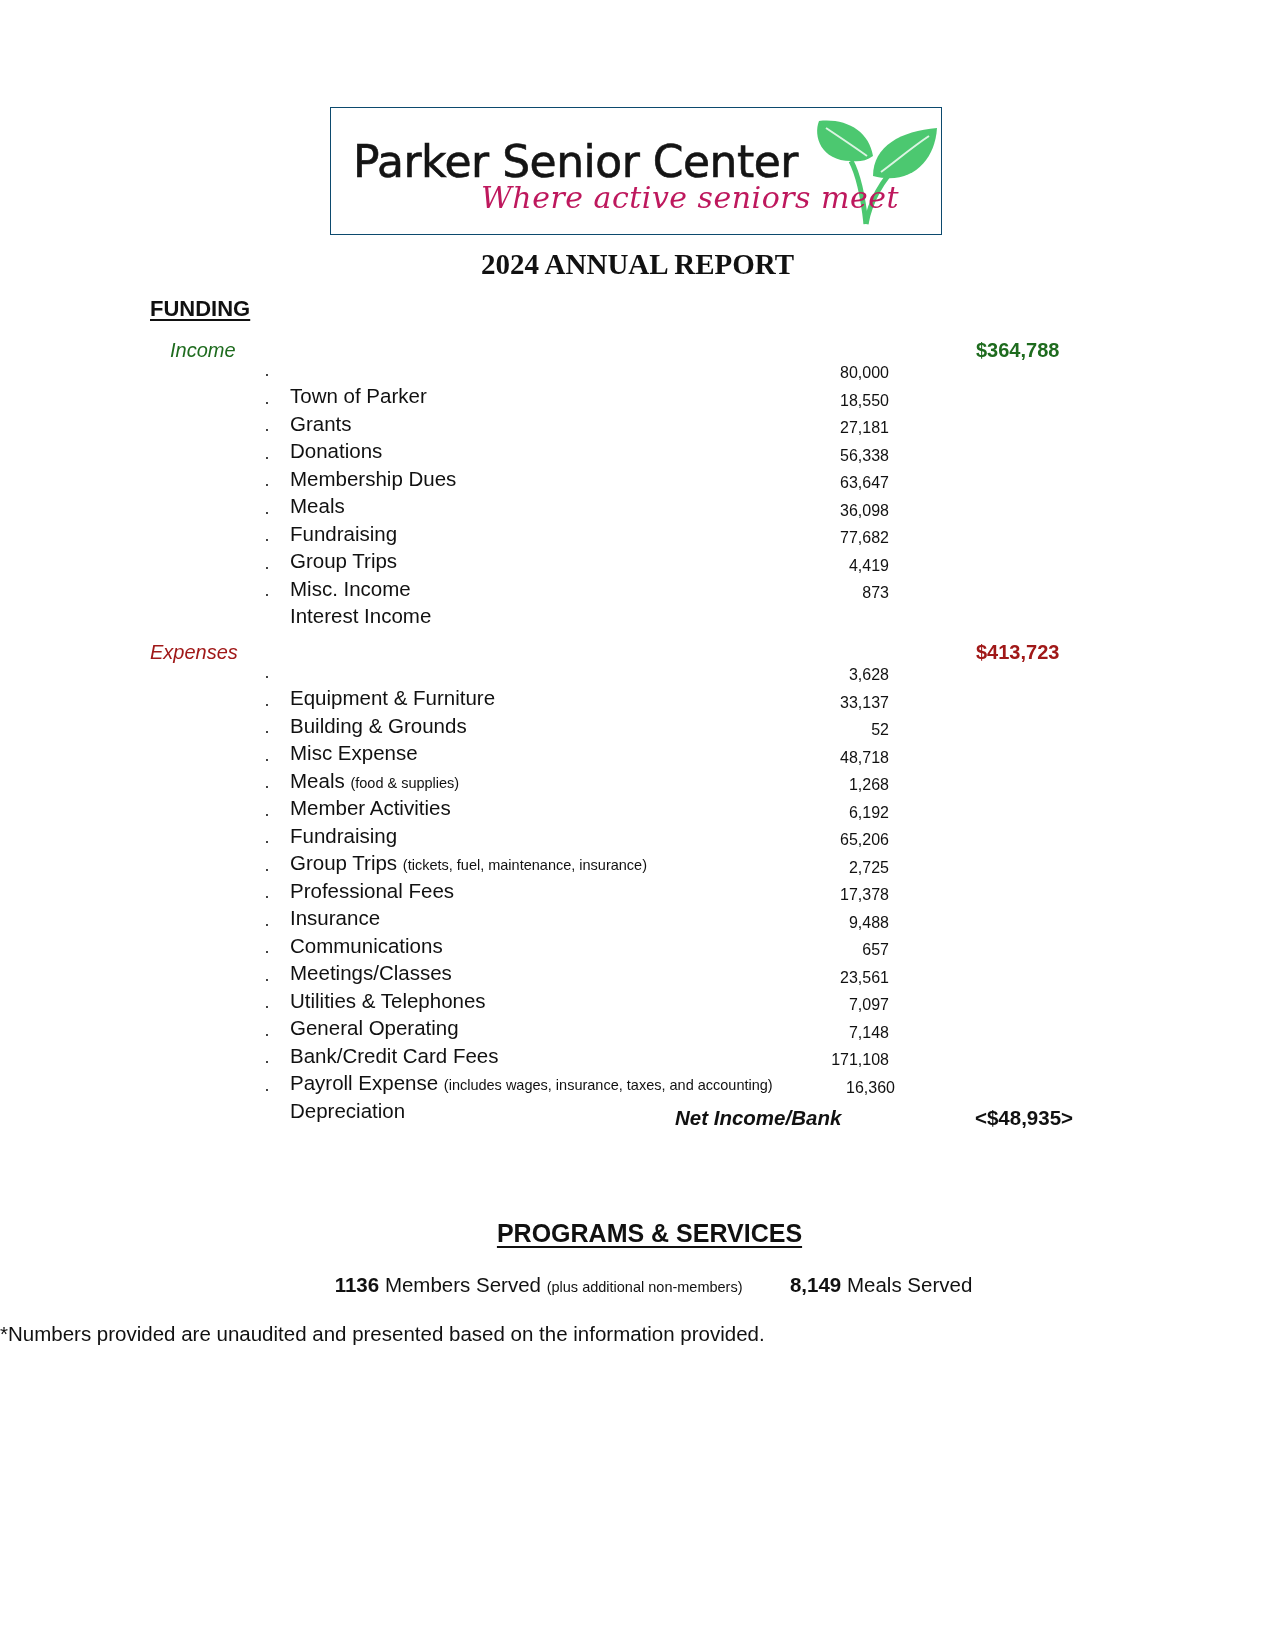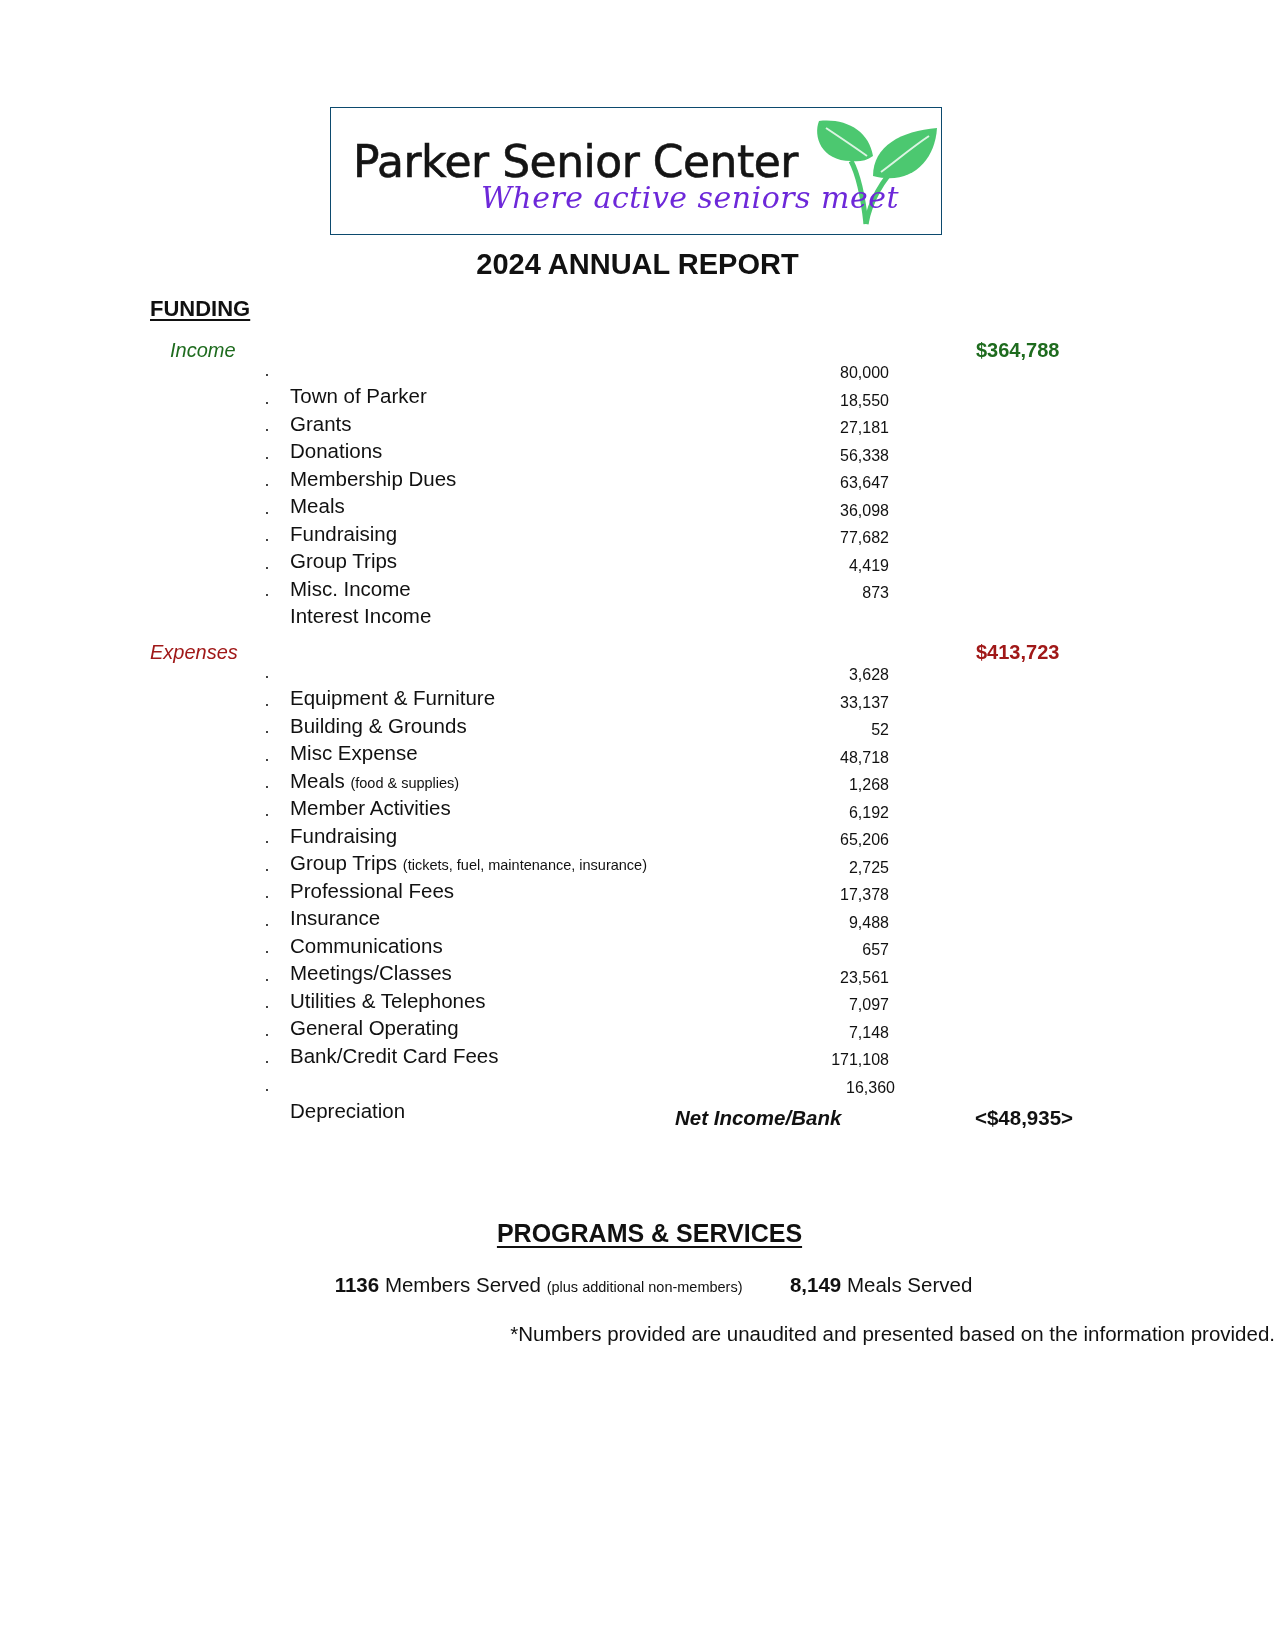--- a/index.html
+++ b/index.html
@@ -8,26 +8,26 @@
     position: absolute; left: 330px; top: 107px; width: 612px; height: 128px;
     border: 1px solid #0c4a6e; background: #fff; box-sizing: border-box;
   }
   .logo-title {
     position: absolute; left: 22px; top: 28px; font-family: "DejaVu Sans", sans-serif;
     font-size: 44px; font-weight: normal; color: #141414; letter-spacing: -0.5px; white-space: nowrap;
     -webkit-text-stroke: 0.6px #141414;
   }
   .logo-tagline {
     position: absolute; left: 150px; top: 72px; font-family: "DejaVu Serif", serif; font-style: italic;
-    font-size: 30px; color: #6d28d9; white-space: nowrap; letter-spacing: 0.5px;
+    font-size: 30px; color: #be185d; white-space: nowrap; letter-spacing: 0.5px;
   }
   .logo-leaf { position: absolute; left: 480px; top: 8px; width: 128px; height: 112px; }
   .report-title {
     position: absolute; left: 0; width: 1275px; top: 248px; text-align: center;
-    font-size: 29px; font-weight: bold; color: #111;
+    font-size: 29px; font-weight: bold; color: #111; font-family: Liberation Serif, serif;
   }
   .funding-heading {
     position: absolute; left: 150px; top: 296px; font-size: 22px; font-weight: bold;
     text-decoration: underline; text-underline-offset: 3px; text-decoration-thickness: 2px;
   }
   .section-label { position: absolute; font-size: 20px; font-style: italic; }
   .section-total { position: absolute; font-size: 20px; font-weight: bold; }
   .income-label { left: 170px; top: 339px; color: #1e6b1e; }
   .income-total { left: 976px; top: 339px; color: #1e6b1e; }
   .expenses-label { left: 150px; top: 641px; color: #a01818; }
@@ -49,21 +49,21 @@
     position: absolute; left: 0; width: 1275px; top: 1219px; text-align: center; font-size: 25px; font-weight: bold;
     text-decoration: underline; text-underline-offset: 4px; text-decoration-thickness: 2px; margin-left: 12px;
   }
   .stats {
     position: absolute; left: 16px; width: 1275px; top: 1273px; text-align: center; font-size: 20.5px; white-space: nowrap;
   }
   .stats b { font-weight: bold; }
   .stats .note { font-size: 14.5px; }
   .stats .gap { display: inline-block; width: 36px; }
   .disclaimer {
-    position: absolute; left: 0; width: 1275px; top: 1322px; text-align: right; font-size: 20.5px;
+    position: absolute; left: 0; width: 1275px; top: 1322px; text-align: left; font-size: 20.5px;
   }
 </style>
 </head>
 <body>
 
 <div class="logo-box">
   <svg class="logo-leaf" viewBox="0 0 128 112">
     <path d="M55 108 C 52 80, 48 60, 40 45" stroke="#4cc870" stroke-width="5" fill="none"></path>
     <path d="M55 108 C 60 80, 75 60, 90 45" stroke="#4cc870" stroke-width="5" fill="none"></path>
     <path d="M40 45 C 10 45, 2 20, 8 5 C 35 2, 58 15, 62 40 C 55 45, 48 46, 40 45 Z" fill="#4cc870"></path>
@@ -199,20 +199,21 @@
       <span class="label"><span>General Operating</span></span>
       <span class="value">7,097</span>
     </div>
     <div class="row">
       <span class="bullet">·</span>
       <span class="label"><span>Bank/Credit Card Fees</span></span>
       <span class="value">7,148</span>
     </div>
     <div class="row">
       <span class="bullet">·</span>
+      <span class="label"><span>Payroll Expense</span> <span class="note">(includes wages, insurance, taxes, and accounting)</span></span>
       <span class="value">171,108</span>
     </div>
     <div class="row">
       <span class="bullet">·</span>
       <span class="label"><span>Depreciation</span></span>
       <span class="value wide">16,360</span>
     </div>
   </div>
 
 <div class="net-label">Net Income/Bank</div>

